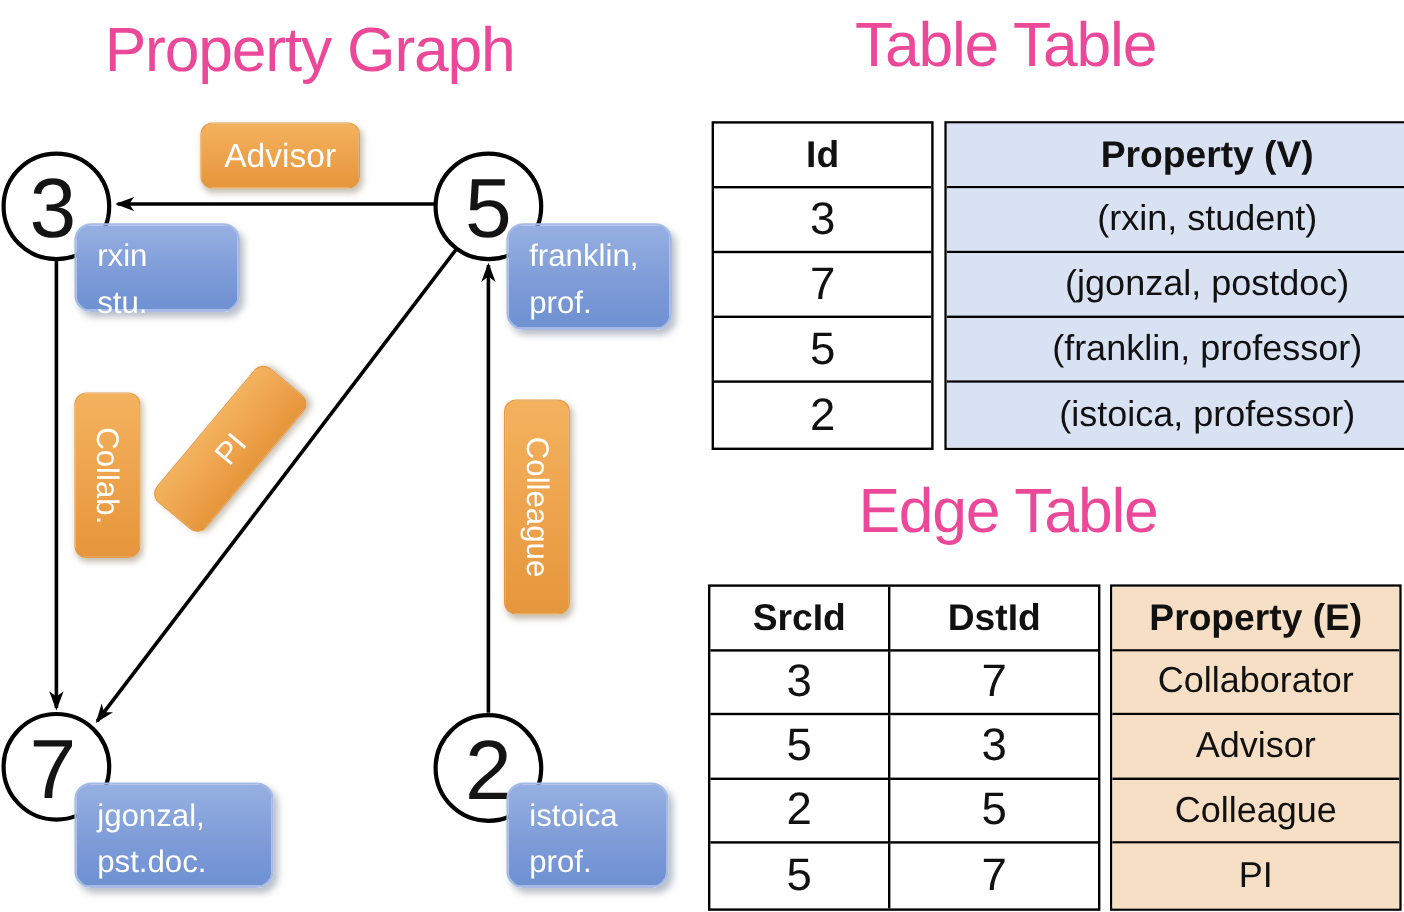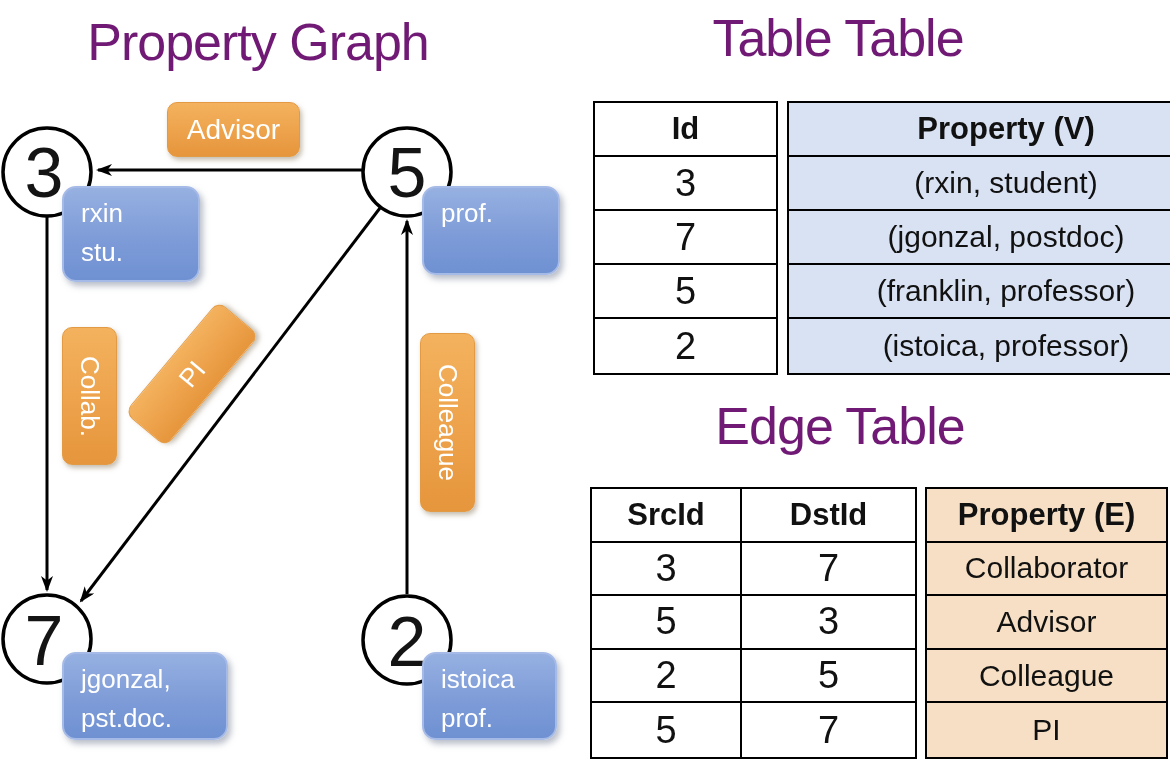--- a/index.html
+++ b/index.html
@@ -1,21 +1,21 @@
 <!DOCTYPE html>
 <html><head>
 <meta charset="utf-8">
 <style>
   html,body{margin:0;padding:0;}
   body{
     width:1170px;height:760px;position:relative;background:#ffffff;
     font-family:"Liberation Sans", sans-serif;color:#111;overflow:hidden;
   }
   .title{
-    position:absolute;font-size:52px;letter-spacing:-1px;color:#701a75;
+    position:absolute;font-size:52px;letter-spacing:-1px;color:#ec4899;
     text-align:center;white-space:nowrap;line-height:1.1;
   }
   
   #graph{position:absolute;left:0;top:0;width:590px;height:760px;}
   #graph svg{position:absolute;left:0;top:0;}
   .vbox{
     position:absolute;box-sizing:border-box;border-radius:14px;
     background:linear-gradient(180deg,#96b0e1 0%,#7c9ad7 60%,#6f91d2 100%);
     border:2px solid #a5bae6;
     box-shadow:3px 4px 6px rgba(125,135,155,.55);
@@ -77,25 +77,26 @@
     <g>
       <circle cx="47" cy="639" r="44" fill="#fff" stroke="#000" stroke-width="3.5"></circle>
       <text x="44" y="640" text-anchor="middle" dy="0.36em" class="circle-num">7</text>
     </g>
     <g>
       <circle cx="407" cy="640" r="44" fill="#fff" stroke="#000" stroke-width="3.5"></circle>
       <text x="407" y="641" text-anchor="middle" dy="0.36em" class="circle-num">2</text>
     </g>
   </svg>
 
-  <div class="vbox" style="left:62px;top:186px;width:138px;height:96px;">
+  <div class="vbox" style="left:62px;top:186px;width:138px;height:74px;">
     <div>rxin</div>
     <div>stu.</div>
   </div>
   <div class="vbox" style="left:422px;top:186px;width:138px;height:89px;">
+    <div>franklin,</div>
     <div>prof.</div>
   </div>
   <div class="vbox" style="left:62px;top:652px;width:166px;height:88px;">
     <div>jgonzal,</div>
     <div>pst.doc.</div>
   </div>
   <div class="vbox" style="left:422px;top:652px;width:135px;height:88px;">
     <div>istoica</div>
     <div>prof.</div>
   </div>

